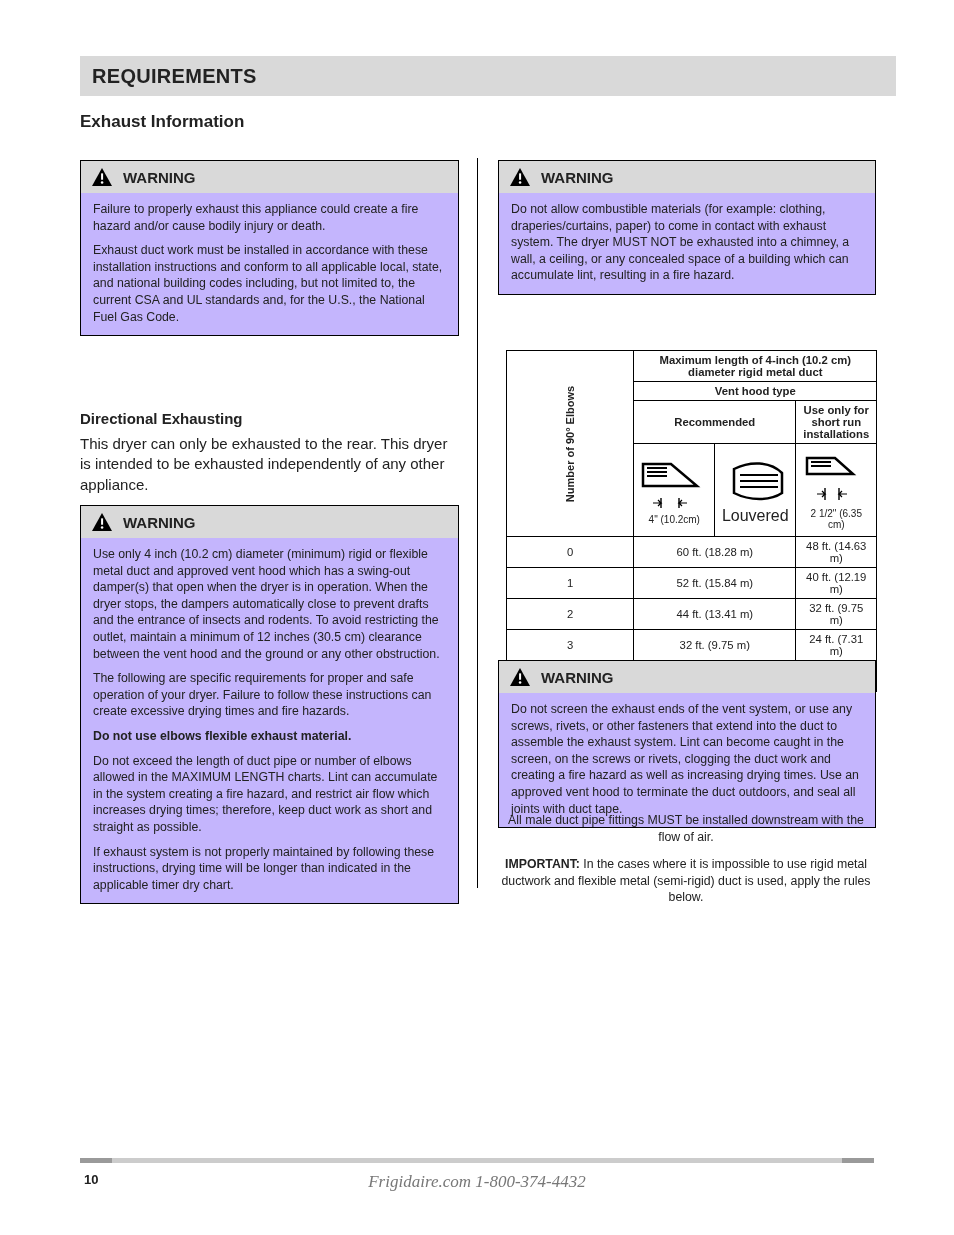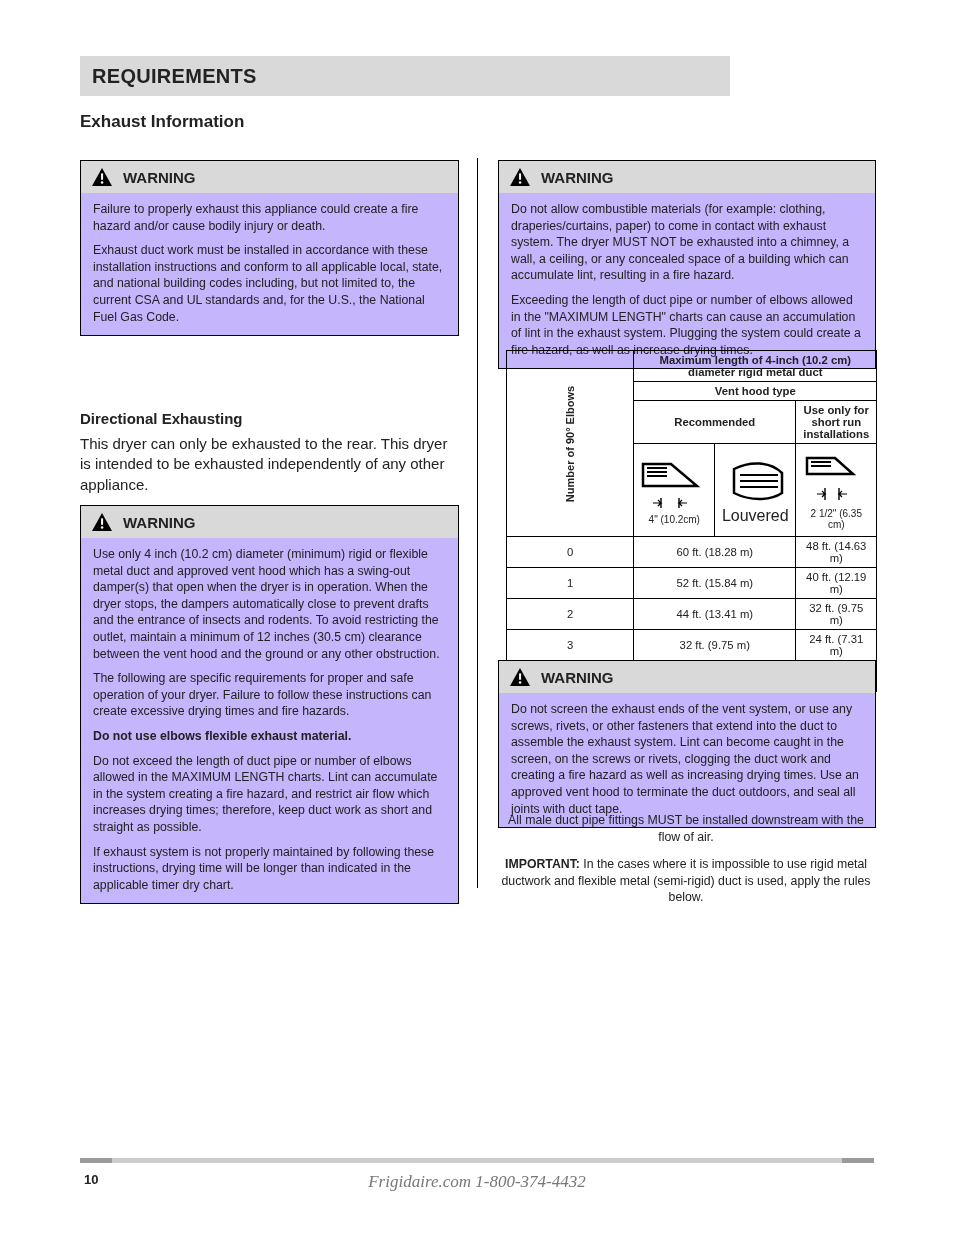--- a/index.html
+++ b/index.html
@@ -1,18 +1,18 @@
 <!DOCTYPE html>
 <html><head>
 <meta charset="utf-8">
 <style>
   :root { --page-w: 954px; --page-h: 1235px; }
   html,body{margin:0;padding:0;background:#fff;}
   body{width:var(--page-w);height:var(--page-h);position:relative;font-family:Arial,Helvetica,sans-serif;color:#222;}
-  .banner{position:absolute;left:80px;top:56px;width:650px;height:40px;background:#d9d9d9;}
+  .banner{position:absolute;left:80px;top:56px;width:816px;height:40px;background:#d9d9d9;}
   .banner-text{font-size:20px;font-weight:bold;letter-spacing:.3px;padding:9px 0 0 12px;}
   .section-intro{position:absolute;left:80px;top:112px;width:794px;font-size:17px;font-weight:bold;}
   .col-rule{position:absolute;left:477px;top:158px;width:0;height:730px;border-left:1px solid #000;}
   
   .warn{position:absolute;border:1px solid #000;background:#c4b5fd;}
   .warn-head{background:#d9d9d9;display:flex;align-items:center;padding:6px 8px 6px 10px;}
   .warn-head svg{width:22px;height:20px;flex:0 0 auto;}
   .warn-title{font-weight:bold;font-size:15px;margin-left:10px;}
   .warn-body{padding:8px 12px 10px 12px;font-size:12.3px;line-height:1.35;}
   .warn-body p{margin:0 0 8px 0;}
@@ -97,21 +97,20 @@
   <div class="warn-head">
     <svg viewBox="0 0 24 22">
         <path d="M12 1 L23 21 H1 Z" fill="#000"></path>
         <rect x="11" y="7" width="2.2" height="7" fill="#fff"></rect>
         <circle cx="12.1" cy="17" r="1.4" fill="#fff"></circle>
       </svg>
     <span class="warn-title">WARNING</span>
   </div>
   <div class="warn-body">
     <p>Do not allow combustible materials (for example: clothing, draperies/curtains, paper) to come in contact with exhaust system. The dryer MUST NOT be exhausted into a chimney, a wall, a ceiling, or any concealed space of a building which can accumulate lint, resulting in a fire hazard.</p>
-    <p>Exceeding the length of duct pipe or number of elbows allowed in the "MAXIMUM LENGTH" charts can cause an accumulation of lint in the exhaust system. Plugging the system could create a fire hazard, as well as increase drying times.</p>
   </div>
 </div>
 
 <table class="tbl">
   <tbody>
       <tr>
     <td class="rot" rowspan="4">
           <div>Number of
 90° Elbows</div>
         </td>

